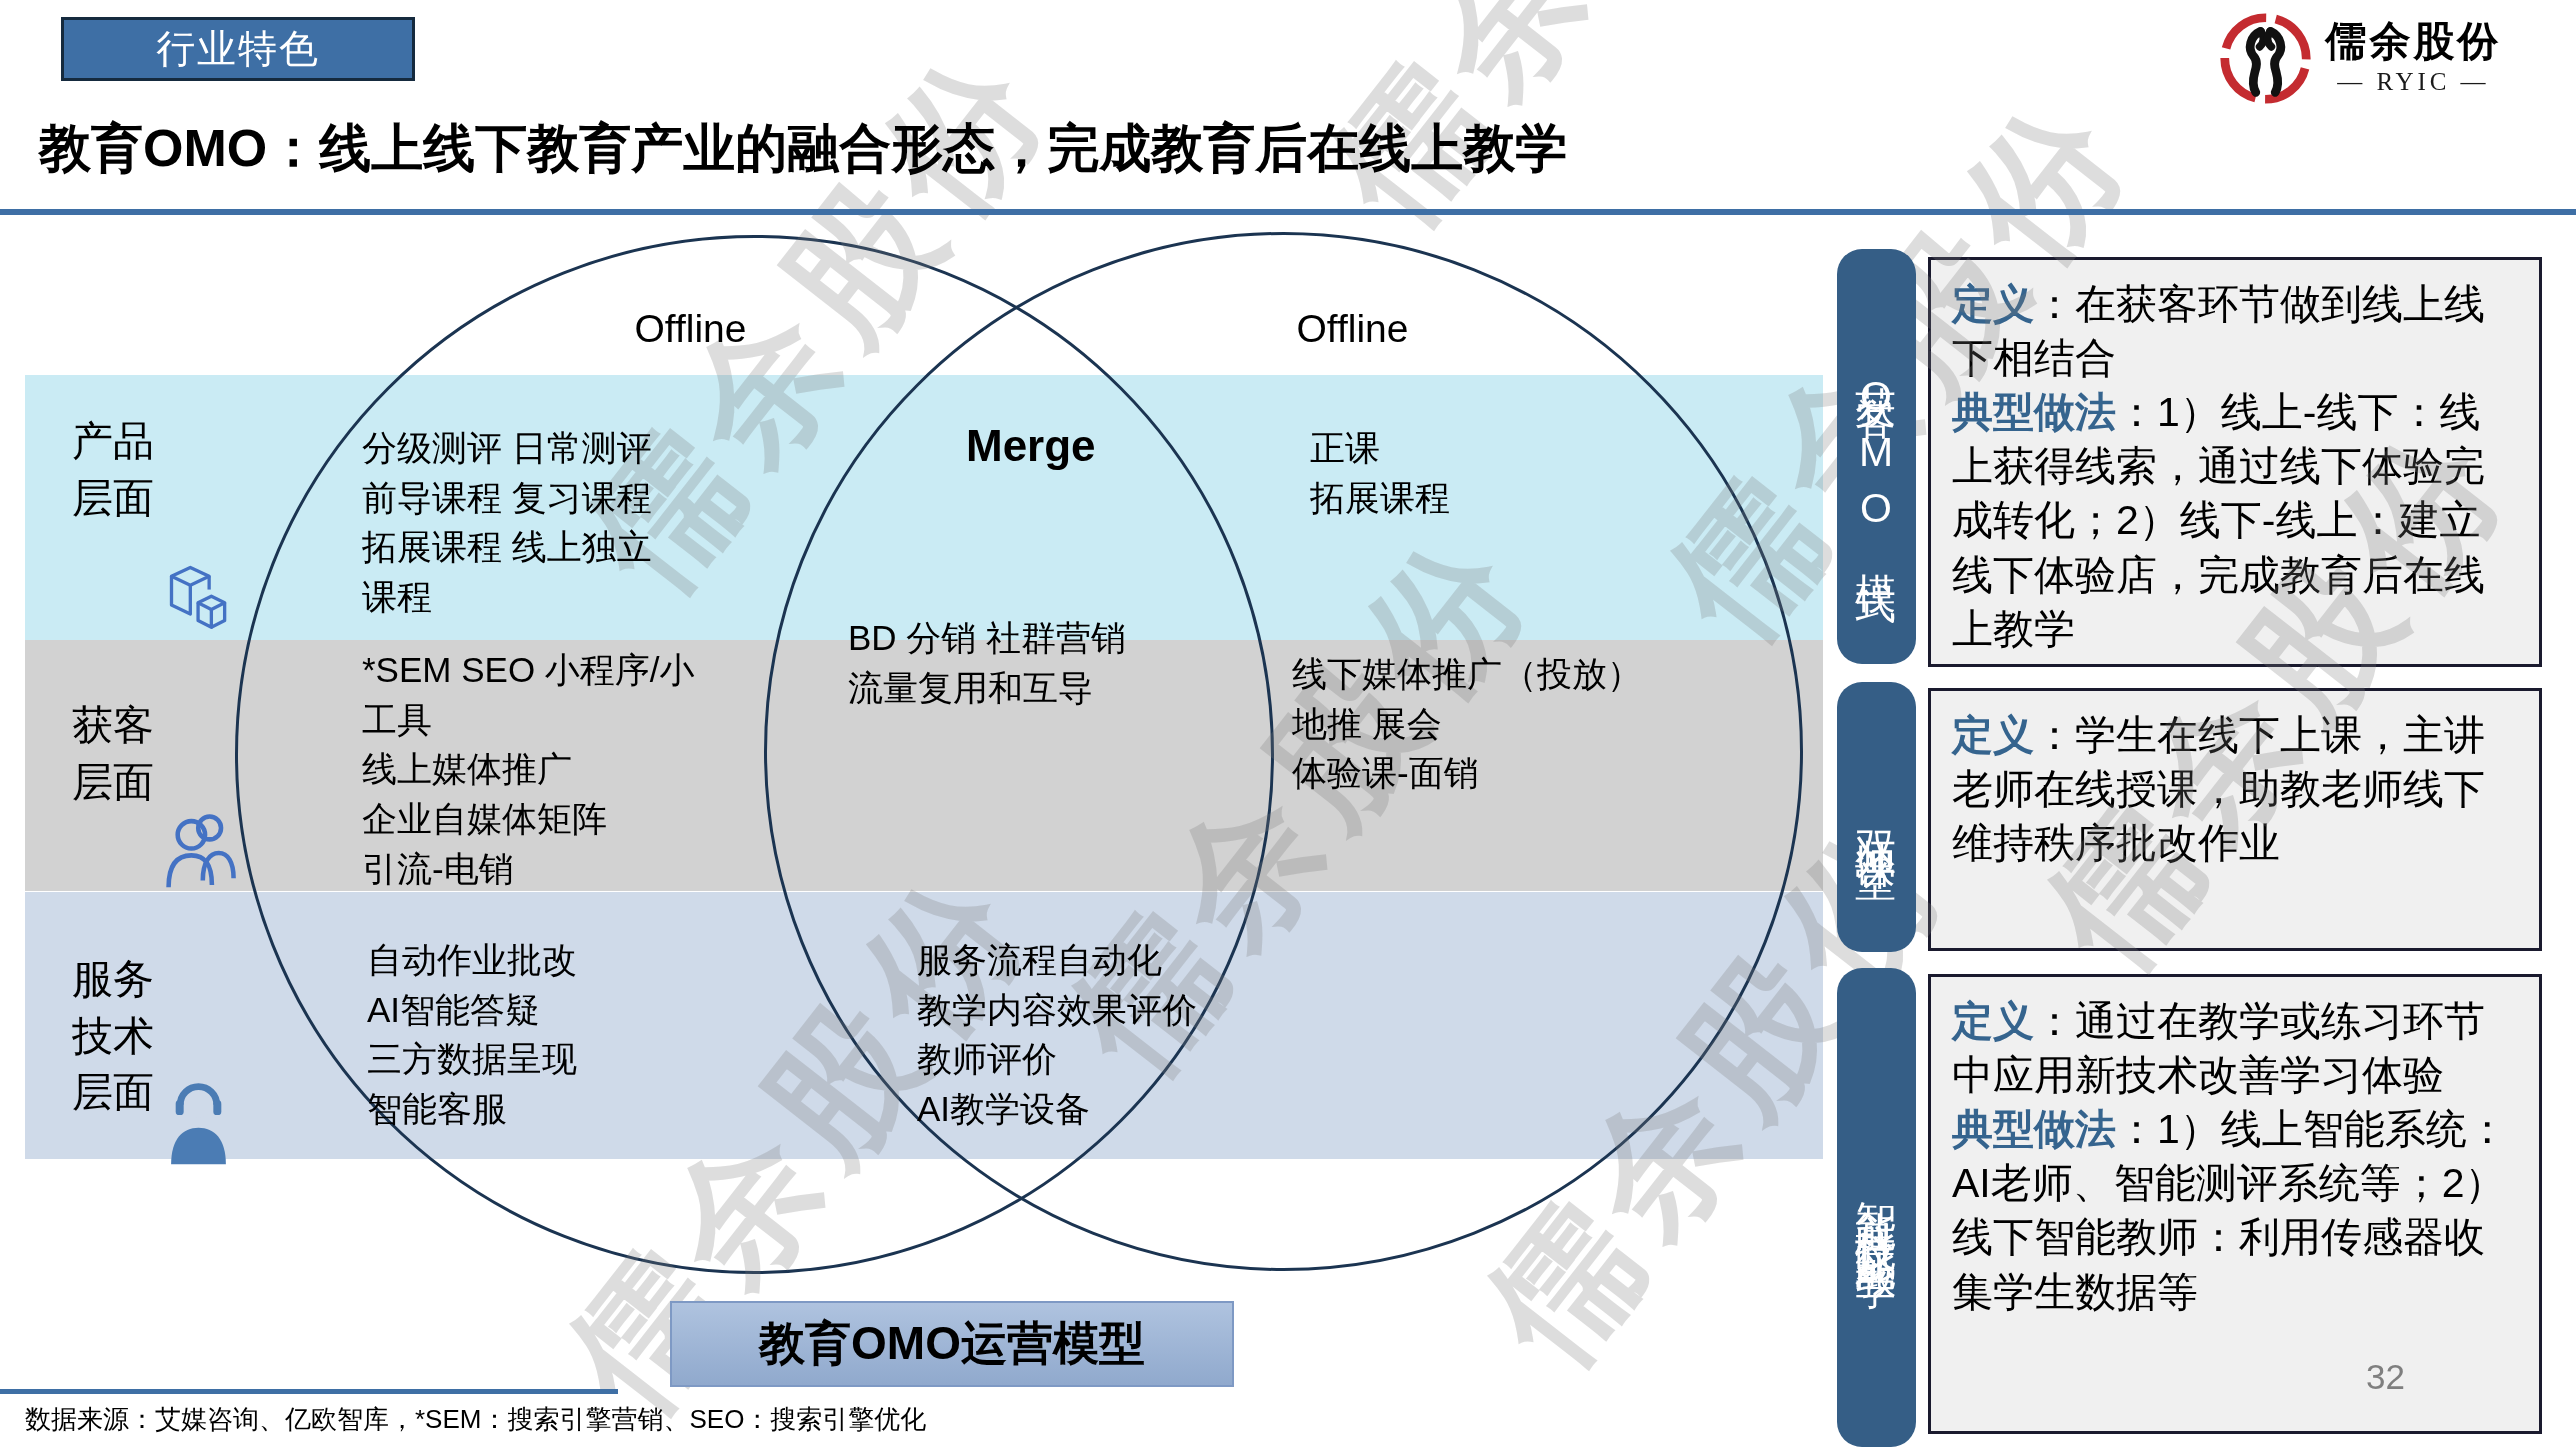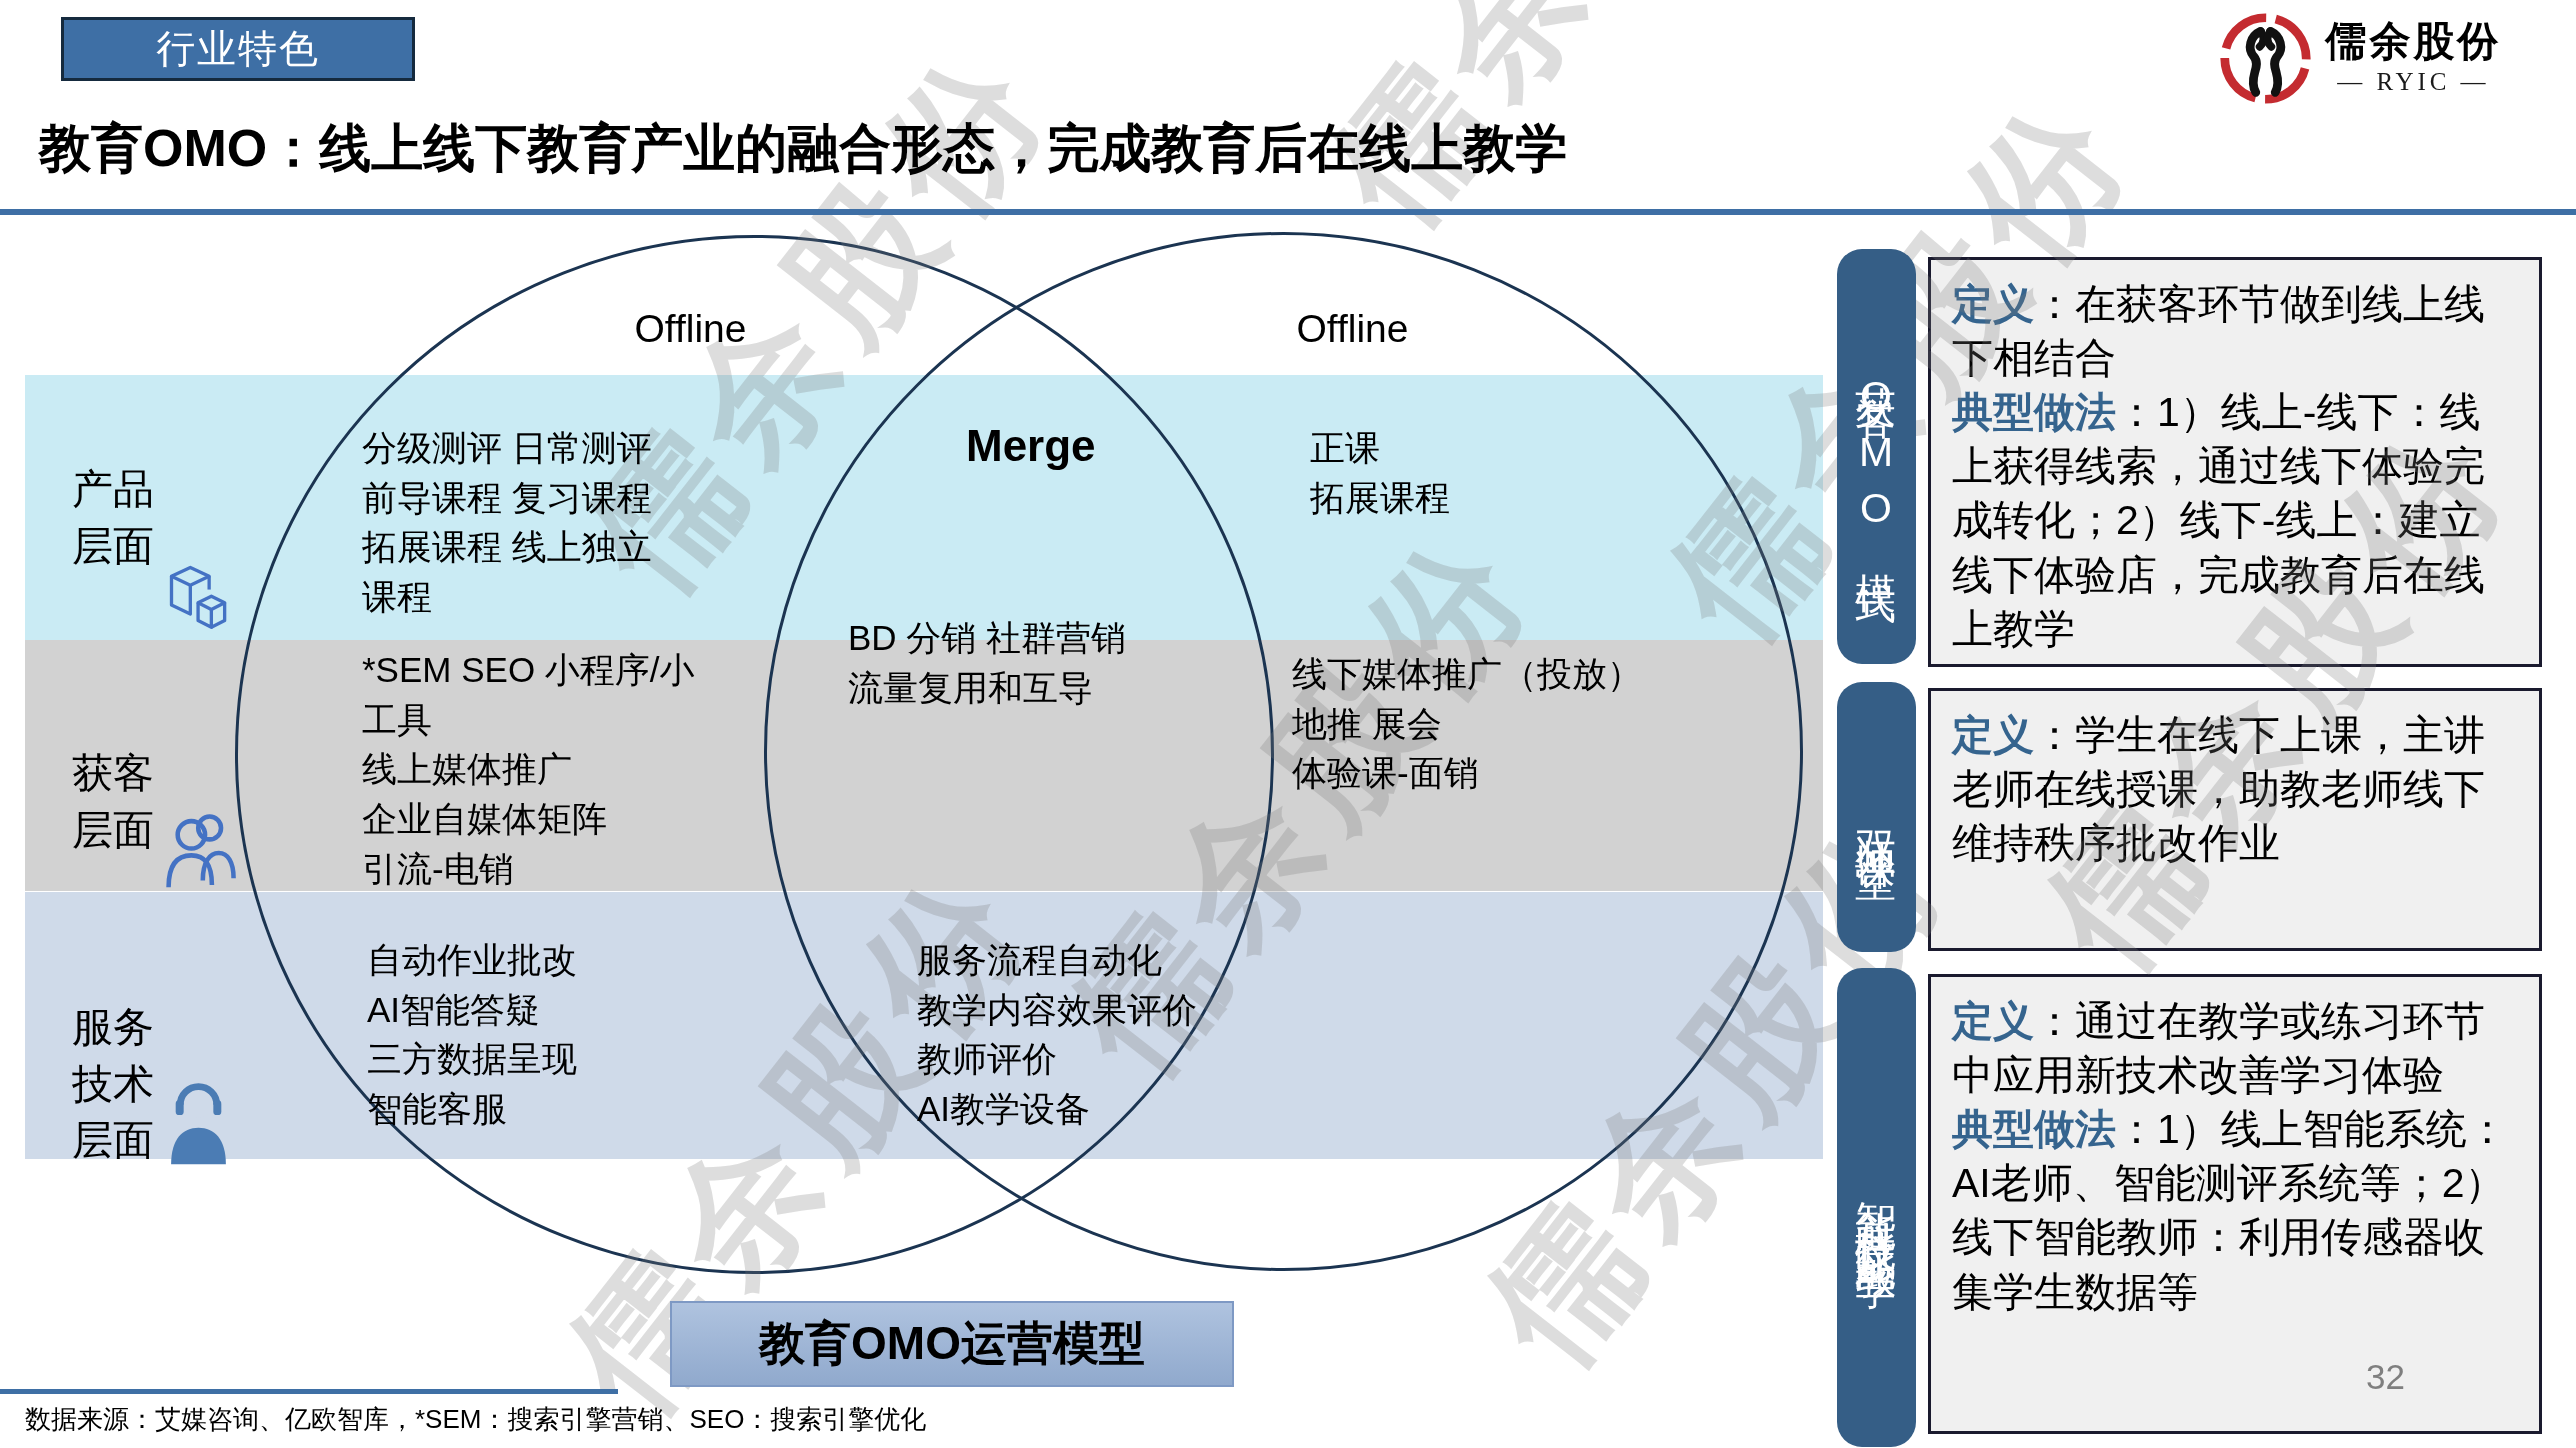--- a/index.html
+++ b/index.html
@@ -30,21 +30,21 @@
           background:transparent;z-index:2;}
   .circle-online{left:235px;top:235px;}
   .circle-offline{left:764px;top:232px;}
 
   .venn-label{position:absolute;font-size:39px;z-index:5;color:#000;}
   .venn-online{left:594px;top:307px;width:193px;text-align:center;}
   .venn-offline{left:1251px;top:307px;width:203px;text-align:center;}
   .merge{position:absolute;left:966px;top:421px;font-size:44px;font-weight:bold;z-index:5;}
 
   
-  .row-label{position:absolute;left:72px;font-size:41px;line-height:1.38;white-space:pre-line;z-index:5;margin-top:48px;}
+  .row-label{position:absolute;left:72px;font-size:41px;line-height:1.38;white-space:pre-line;z-index:5;}
   .lbl-product{top:413px;}
   .lbl-acquisition{top:697px;}
   .lbl-service{top:951px;}
   .cell{position:absolute;font-size:35px;line-height:1.42;white-space:pre-line;z-index:5;}
   .c-p-online{left:362px;top:423px;}
   .c-p-offline{left:1310px;top:423px;}
   .c-a-online{left:362px;top:645px;}
   .c-a-middle{left:848px;top:613px;}
   .c-a-offline{left:1292px;top:649px;}
   .c-s-online{left:367px;top:935px;}

